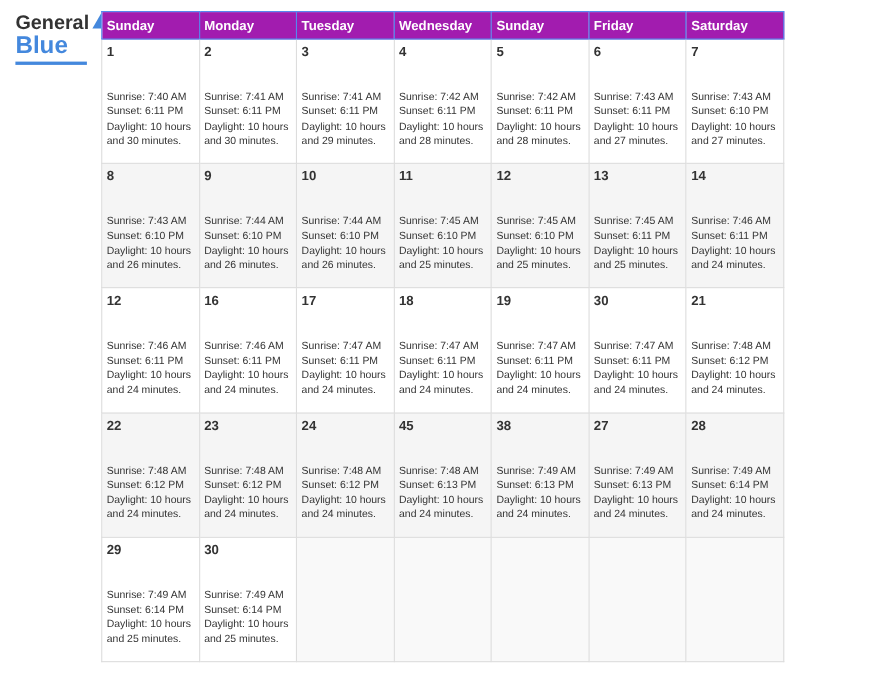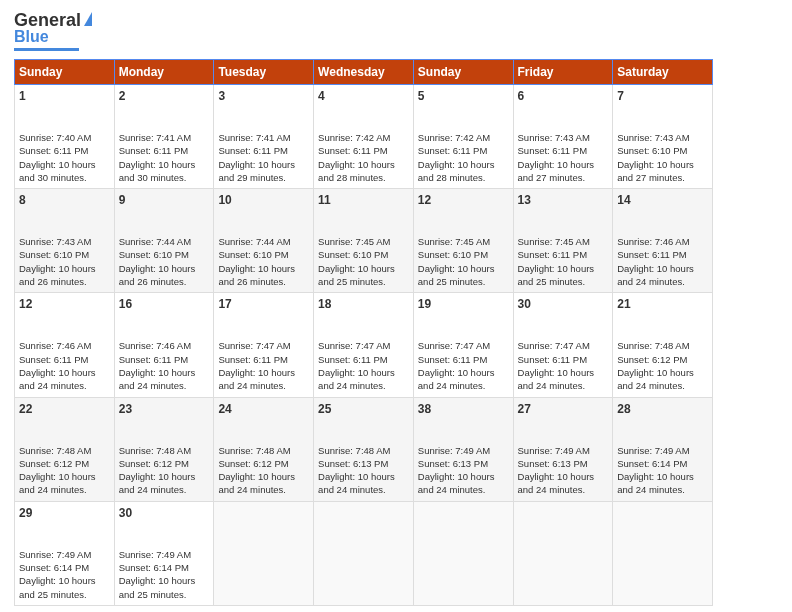--- a/index.html
+++ b/index.html
@@ -9,21 +9,21 @@
       background: #fff;
       font-family: Arial, sans-serif;
       font-size: 11px;
       overflow: hidden;
     }
     .page {
       width: 727px;
       height: 612px;
       padding: 10px 14px 10px 14px;
       display: flex;
-      flex-direction: column;
+      flex-direction: row;
     }
     .header {
       display: flex;
       justify-content: space-between;
       align-items: flex-start;
       margin-bottom: 8px;
     }
     .logo {
       display: flex;
       flex-direction: column;
@@ -43,21 +43,21 @@
       font-weight: normal;
     }
     .calendar {
       flex: 1;
       border: 1px solid #ccc;
       border-collapse: collapse;
       width: 100%;
       table-layout: fixed;
     }
     .calendar thead tr th {
-      background: #c2410c;
+      background: #a21caf;
       color: #fff;
       font-size: 12px;
       font-weight: bold;
       padding: 5px 4px;
       text-align: left;
       border: 1px solid #5588ee;
     }
     .calendar tbody tr td {
       vertical-align: top;
       padding: 4px 4px;
@@ -91,21 +91,21 @@
 <body>
 
 <div class="page">
   <div class="header">
     <div class="logo">
   <div style="display:flex;align-items:baseline;gap:0px;">
     <span style="font-size:18px;font-weight:bold;color:#333;">General</span>
     <span style="display:inline-block;width:0;height:0;border-left:8px solid transparent;border-right:0px solid transparent;border-bottom:14px solid #4488dd;margin-left:3px;margin-bottom:1px;"></span>
   </div>
   <div style="display:flex;align-items:baseline;margin-top:-3px;">
-    <span style="font-size:16px;font-weight:bold;color:#4488dd;">Blue</span>
+    <span style="font-size:22px;font-weight:bold;color:#4488dd;">Blue</span>
   </div>
   <div style="height:3px;background:#4488dd;width:65px;margin-top:2px;"></div>
 </div>
     <div class="title-block">
       <h1></h1>
       <h2></h2>
     </div>
   </div>
 
   <table class="calendar">
@@ -290,21 +290,21 @@
 and 24 minutes.</div>
           </td>
           <td>
             <span class="day-num">24</span>
             <div class="day-info" style="white-space: pre-line;">Sunrise: 7:48 AM
 Sunset: 6:12 PM
 Daylight: 10 hours
 and 24 minutes.</div>
           </td>
           <td>
-            <span class="day-num">25</span>
+            <span class="day-num">45</span>
             <div class="day-info" style="white-space: pre-line;">Sunrise: 7:48 AM
 Sunset: 6:13 PM
 Daylight: 10 hours
 and 24 minutes.</div>
           </td>
           <td>
             <span class="day-num">38</span>
             <div class="day-info" style="white-space: pre-line;">Sunrise: 7:49 AM
 Sunset: 6:13 PM
 Daylight: 10 hours

